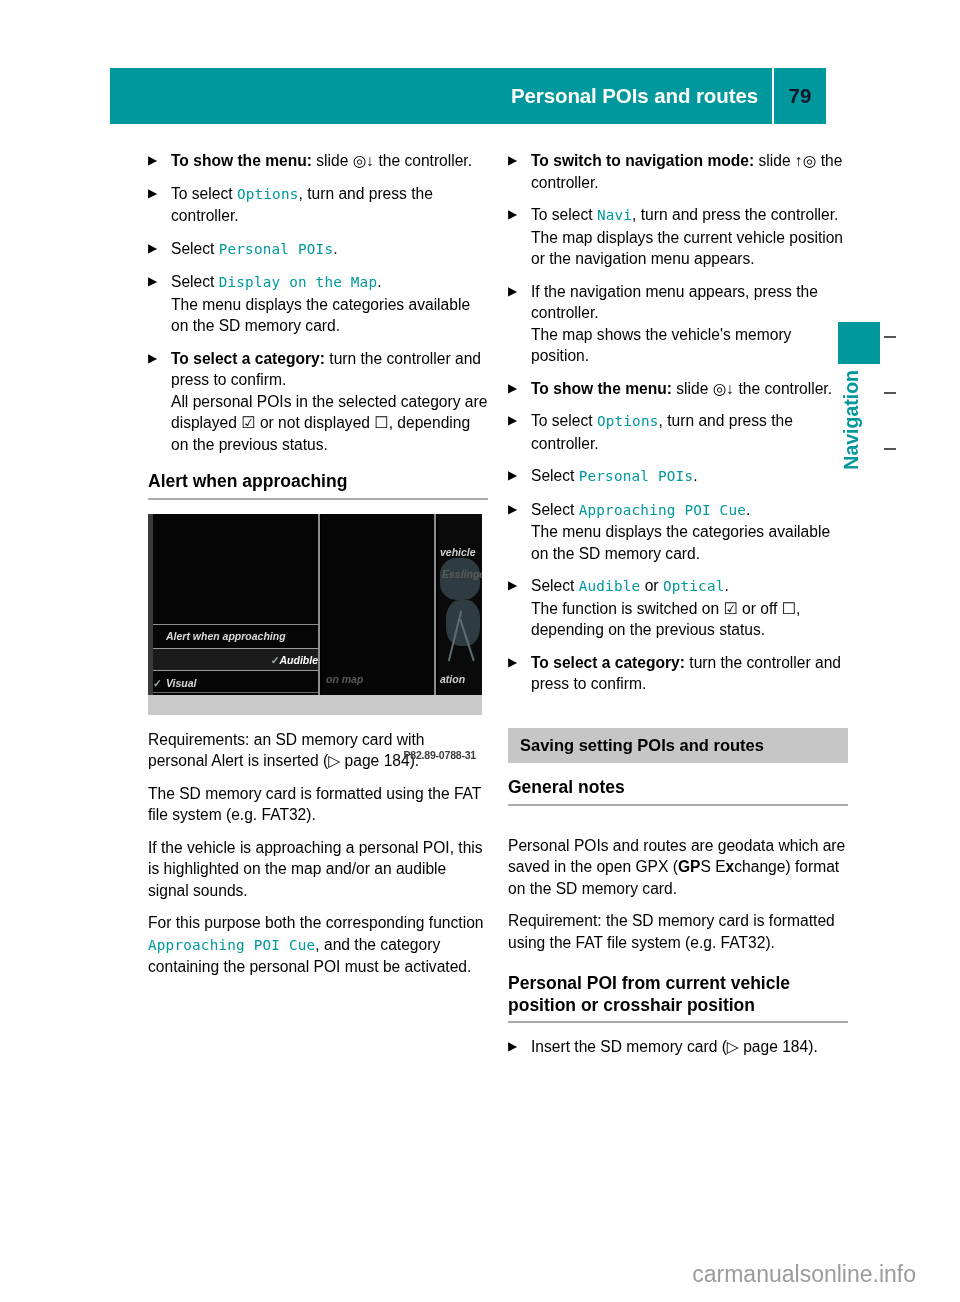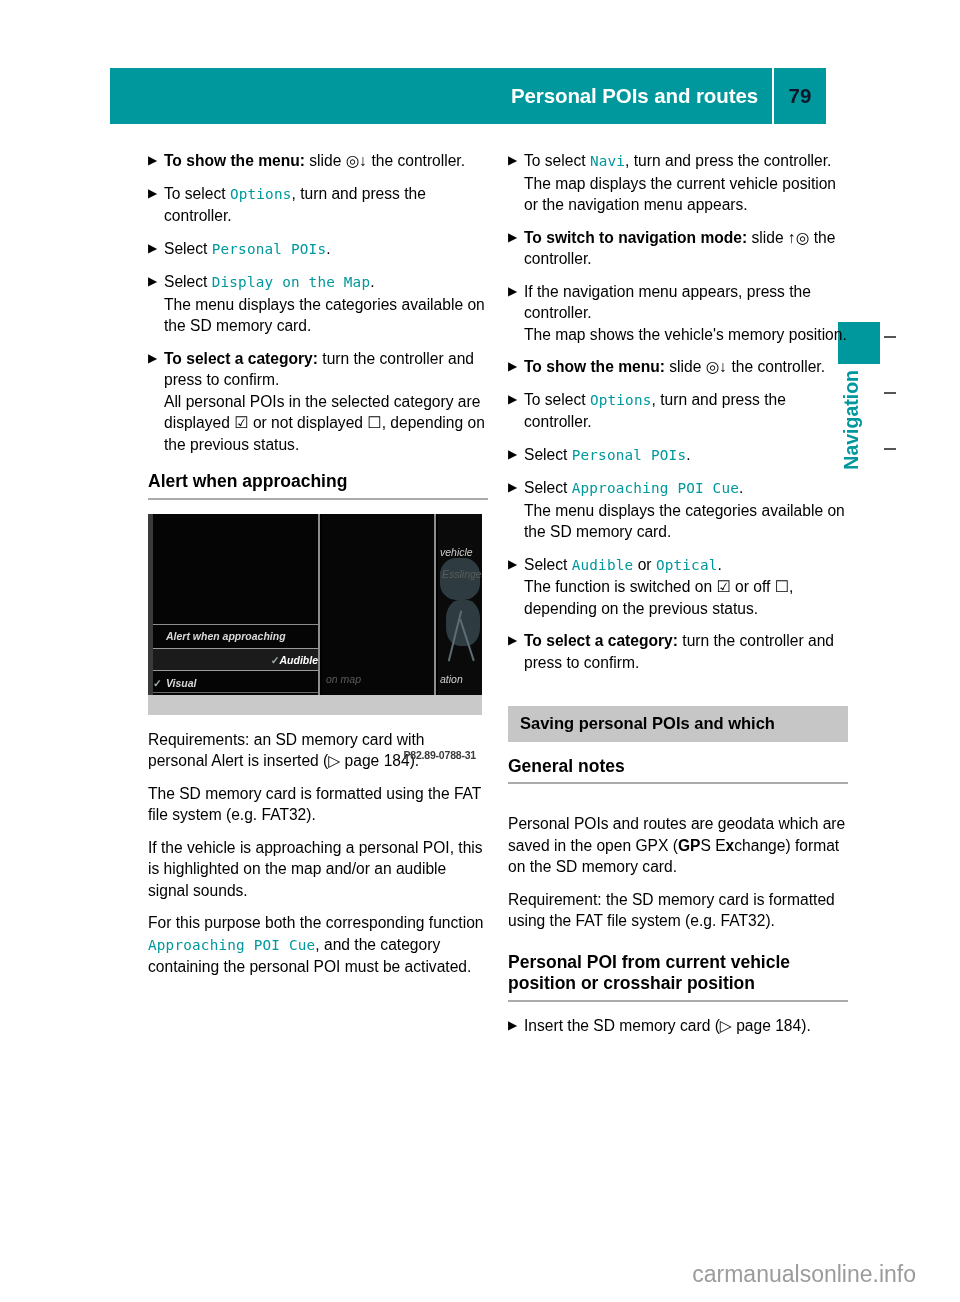--- a/index.html
+++ b/index.html
@@ -86,21 +86,21 @@
     font-size: 15.6px;
     line-height: 21.5px;
     color: #000;
   }
   .col-left  { left: 148px; }
   .col-right { left: 508px; }
 
   
   .item {
     position: relative;
-    padding-left: 16px;
+    padding-left: 23px;
     margin-bottom: 11px;
   }
   .item::before {
     content: "\25B6";
     position: absolute;
     left: 0;
     top: 0px;
     font-size: 12px;
     line-height: 21.5px;
     color: #000;
@@ -196,21 +196,21 @@
     background: #1b1b1b;
     border-top: 1px solid #9b9b9b;
     border-bottom: 1px solid #9b9b9b;
     color: #ffffff;
   }
   .menu-row .tick { display:inline-block; width: 13px; color:#9aa; font-style: normal;}
   .fig-ghost {
     position: absolute;
     color: #5a5a5a;
     font-style: italic;
-    font-weight: normal;
+    font-weight: bold;
     font-size: 10.5px;
     white-space: nowrap;
   }
   .fig-ghost.bright { color: #cfcfcf; }
   .fig-caption-bar {
     width: 334px;
     height: 20px;
     background: #c9c9c9;
     position: relative;
   }
@@ -324,29 +324,29 @@
 
   <div class="para">
     <span>For this purpose both the corresponding function </span><span class="mono">Approaching POI Cue</span><span>, and the category containing the personal POI must be activated.</span>
   </div>
 
 </div>
 
 <div class="col col-right">
 
   <div class="item">
+    <b>To switch to navigation mode:</b><span> slide </span><span>↑◎</span><span> the controller.</span>
+  </div>
+
+  <div class="item">
     <span>To select </span><span class="mono">Navi</span><span>, turn and press the controller.</span>
     <div>The map displays the current vehicle position or the navigation menu appears.</div>
   </div>
 
   <div class="item">
-    <b>To switch to navigation mode:</b><span> slide </span><span>↑◎</span><span> the controller.</span>
-  </div>
-
-  <div class="item">
     <span>If the navigation menu appears, press the controller.</span>
     <div>The map shows the vehicle's memory position.</div>
   </div>
 
   <div class="item">
     <b>To show the menu:</b><span> slide </span><span>◎↓</span><span> the controller.</span>
   </div>
 
   <div class="item">
     <span>To select </span><span class="mono">Options</span><span>, turn and press the controller.</span>
@@ -365,21 +365,21 @@
     <span>Select </span><span class="mono">Audible</span><span> or </span><span class="mono">Optical</span><span>.</span>
     <div><span>The function is switched on </span><span class="cbx">☑</span><span> or off </span><span class="cbx-off">☐</span><span>, depending on the previous status.</span></div>
   </div>
 
   <div class="item">
     <b>To select a category:</b><span> turn the controller and press to confirm.</span>
   </div>
 
   <div style="height:22px;"></div>
 
-  <div class="grey-head">Saving personal POIs and which</div>
+  <div class="grey-head">Saving setting POIs and routes</div>
 
   <div class="h2 first">General notes</div>
 
   <div class="para" style="margin-top:29px;">
     <span>Personal POIs and routes are geodata which are saved in the open GPX (</span><b>GP</b><span>S E</span><b>x</b><span>change</span><span>) format on the SD memory card.</span>
   </div>
 
   <div class="para">Requirement: the SD memory card is formatted using the FAT file system (e.g. FAT32).</div>
 
   <div class="h2" style="margin-top:20px;">Personal POI from current vehicle position or crosshair position</div>

